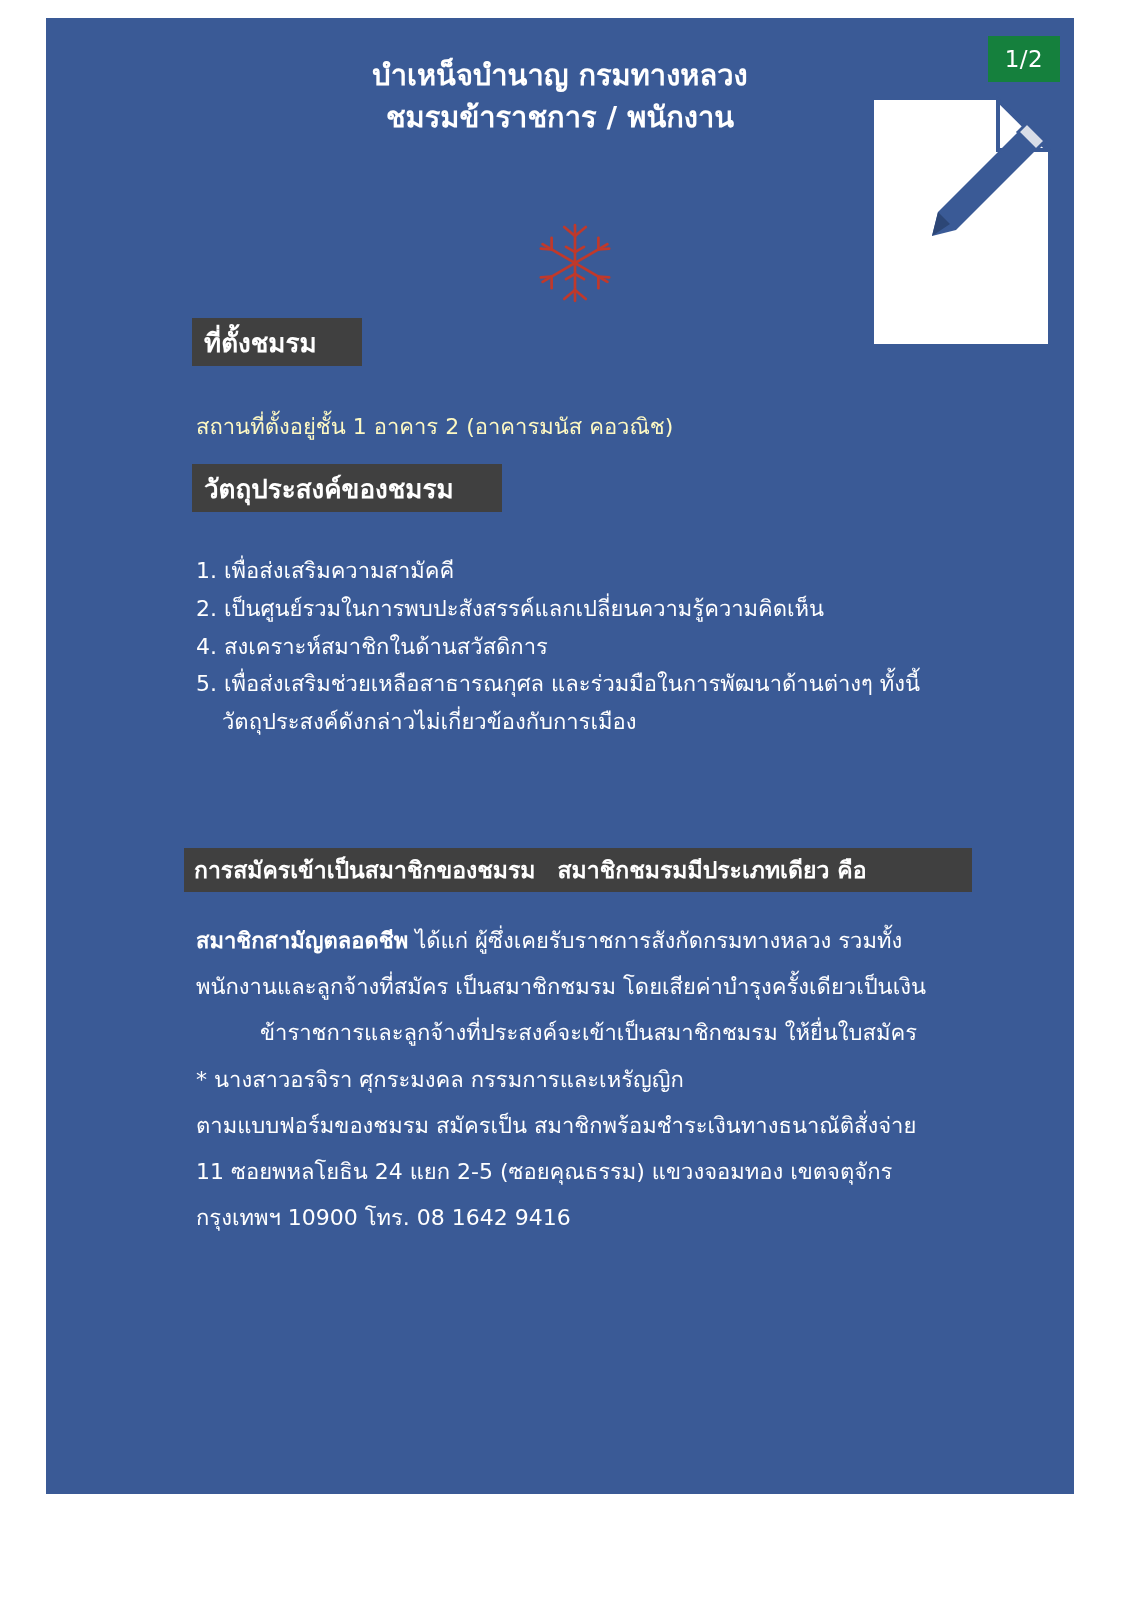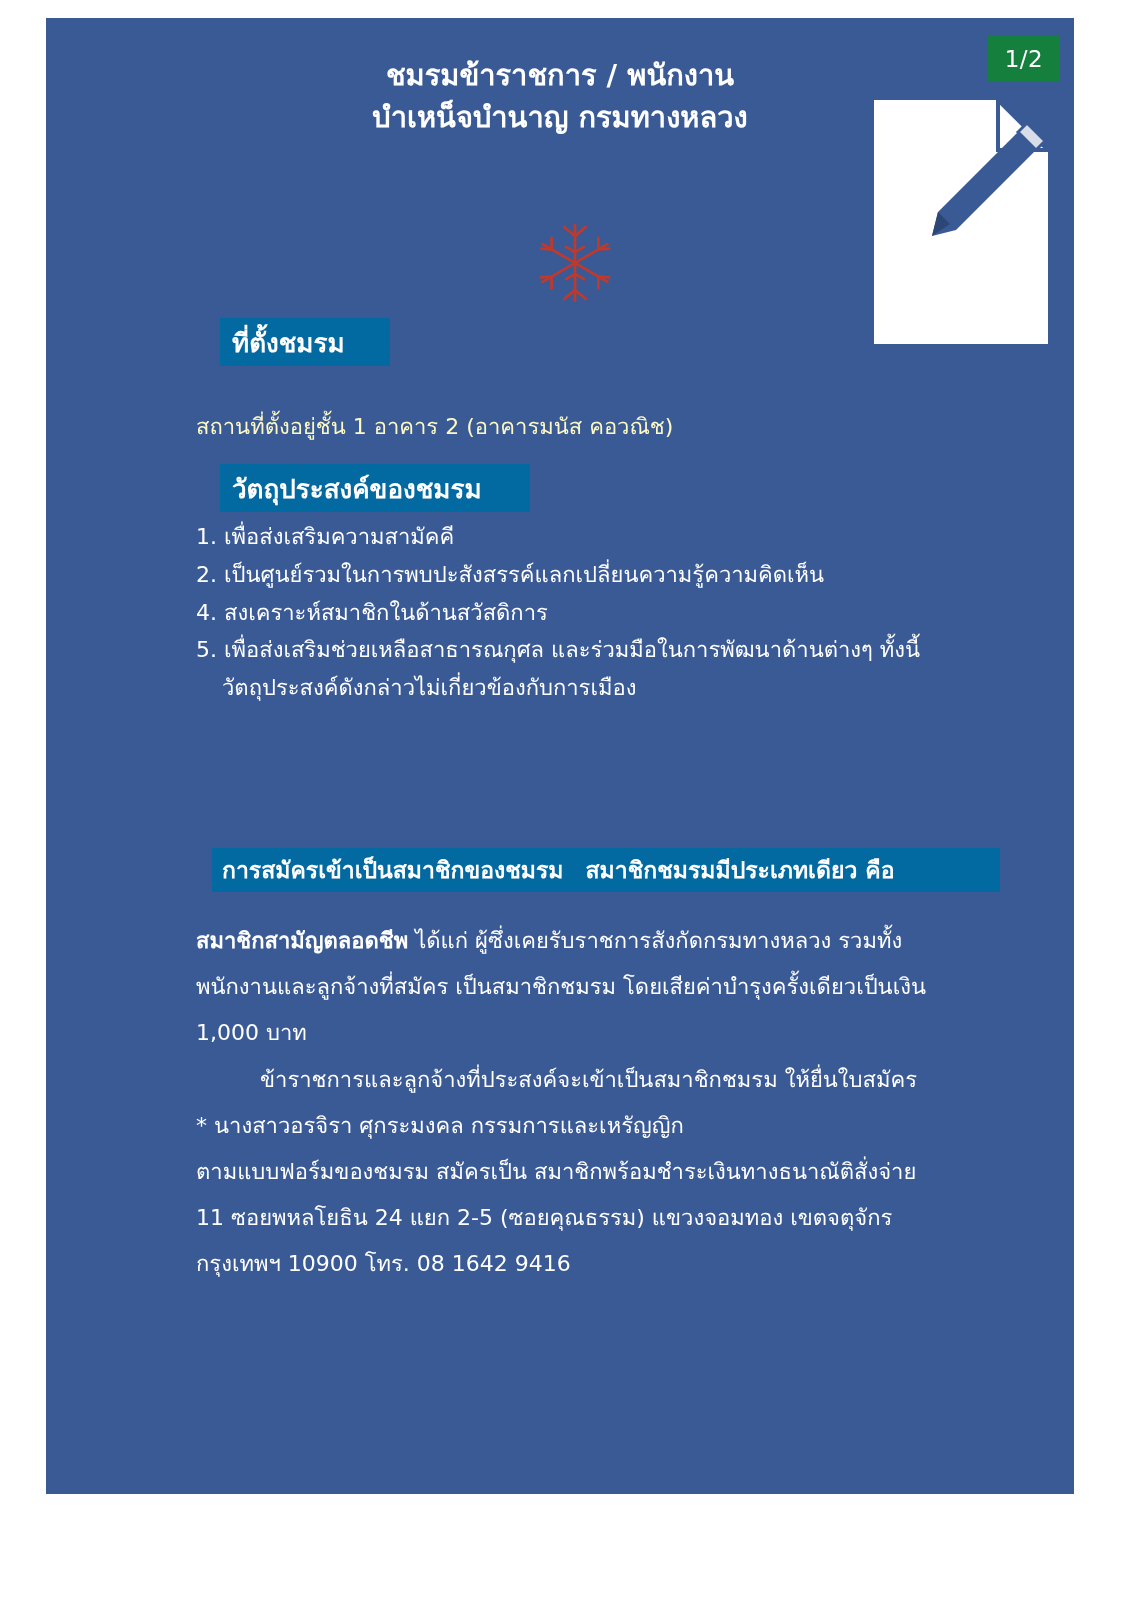--- a/index.html
+++ b/index.html
@@ -63,27 +63,26 @@
   .doc-icon {
     position: absolute;
     right: 22px;
     top: 78px;
     width: 182px;
     height: 252px;
   }
   
   .heading {
     position: absolute;
-    background: #0369a1;
+    background: #404040;
     color: #ffffff;
     font-weight: bold;
     display: flex;
     align-items: center;
     box-sizing: border-box;
-    margin-left: 28px;
   }
   .h-location {
     left: 146px;
     top: 300px;
     width: 170px;
     height: 48px;
     padding-left: 12px;
     font-size: 26px;
   }
   .h-objective {
@@ -108,21 +107,21 @@
   .body-text {
     position: absolute;
     color: #fef9c3;
     font-size: 22px;
     line-height: 1.5;
   }
   .loc-text { left: 150px; top: 392px; width: 800px; }
   .obj-list {
     position: absolute;
     left: 150px;
-    top: 500px;
+    top: 534px;
     width: 880px;
     color: #ffffff;
     font-size: 22px;
     line-height: 1.72;
   }
   .obj-list .item { white-space: pre-wrap; }
   .obj-list .cont { padding-left: 26px; }
   .apply-body {
     position: absolute;
     left: 150px;
@@ -137,22 +136,22 @@
   .apply-body .indent { text-indent: 64px; }
 </style>
 </head>
 <body>
 
 <div class="page">
 
   <div class="page-badge">1/2</div>
 
   <div class="title">
+    <div>บำเหน็จบำนาญ กรมทางหลวง</div>
     <div>ชมรมข้าราชการ / พนักงาน</div>
-    <div>บำเหน็จบำนาญ กรมทางหลวง</div>
   </div>
 
   <div class="snowflake">
     <svg viewBox="0 0 100 100" width="110" height="90" aria-hidden="true">
       <g stroke="#c0392b" stroke-width="3" fill="none" stroke-linecap="round">
         <line x1="50" y1="8" x2="50" y2="92"></line>
         <line x1="14" y1="29" x2="86" y2="71"></line>
         <line x1="14" y1="71" x2="86" y2="29"></line>
         <line x1="50" y1="20" x2="38" y2="10"></line>
           <line x1="50" y1="20" x2="62" y2="10"></line>
@@ -202,21 +201,20 @@
   <div class="heading h-apply">
     <span class="apply-main">การสมัครเข้าเป็นสมาชิกของชมรม</span>
     <span class="apply-sub">สมาชิกชมรมมีประเภทเดียว คือ</span>
   </div>
 
   <div class="apply-body">
     <p>
       <span class="bold-lead">สมาชิกสามัญตลอดชีพ</span><span> ได้แก่ ผู้ซึ่งเคยรับราชการสังกัดกรมทางหลวง รวมทั้ง</span>
     </p>
     <p>พนักงานและลูกจ้างที่สมัคร เป็นสมาชิกชมรม โดยเสียค่าบำรุงครั้งเดียวเป็นเงิน</p>
-    <p>1,000 บาท</p>
     <p class="indent">ข้าราชการและลูกจ้างที่ประสงค์จะเข้าเป็นสมาชิกชมรม ให้ยื่นใบสมัคร</p>
     <p>* นางสาวอรจิรา ศุกระมงคล กรรมการและเหรัญญิก</p>
     <p>ตามแบบฟอร์มของชมรม สมัครเป็น สมาชิกพร้อมชำระเงินทางธนาณัติสั่งจ่าย</p>
     <p>11 ซอยพหลโยธิน 24 แยก 2-5 (ซอยคุณธรรม) แขวงจอมทอง เขตจตุจักร</p>
     <p>กรุงเทพฯ 10900 โทร. 08 1642 9416</p>
   </div>
 
 </div>
 
 </body></html>

